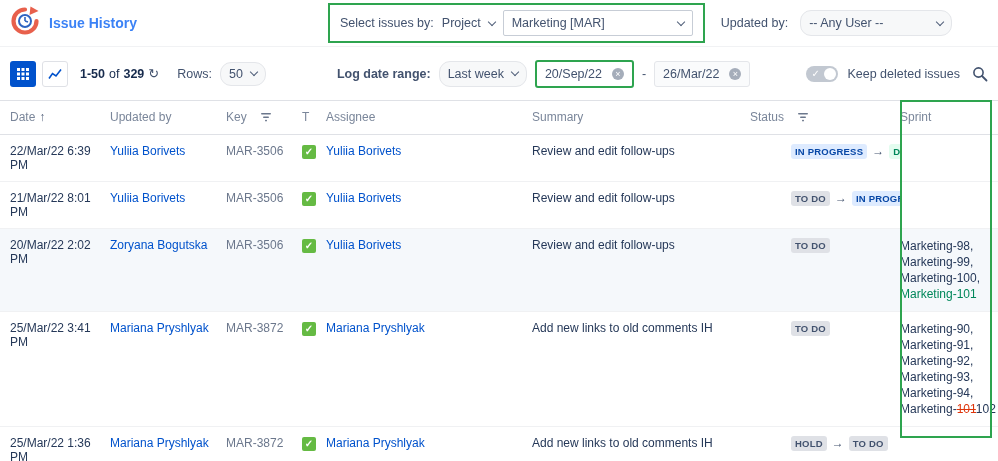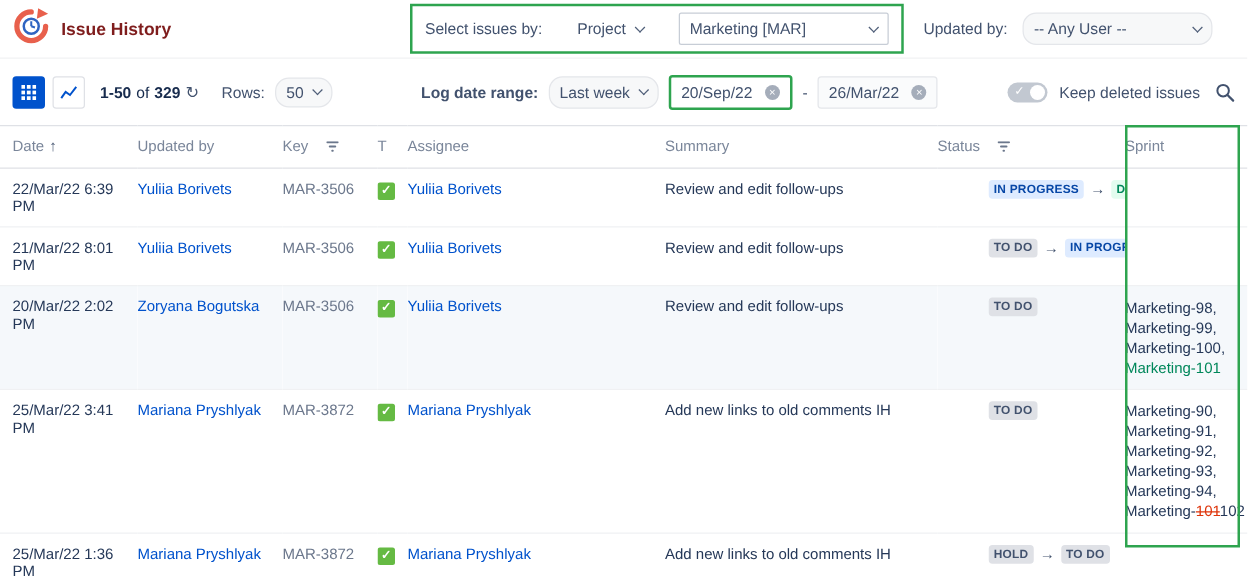--- a/index.html
+++ b/index.html
@@ -5,28 +5,28 @@
   * { margin:0; padding:0; box-sizing:border-box; }
   :root { --annotation:#2EA44F; --link:#0052CC; }
   body { background:#fff; }
   .app { width:998px; height:461px; position:relative; overflow:hidden;
          font-family:"Liberation Sans", sans-serif; background:#fff; color:#172B4D; }
 
   
   .topbar { height:47px; display:flex; align-items:center; padding:0 10px;
             border-bottom:1px solid #F1F2F4; }
   .brand { display:flex; align-items:center; gap:9px; flex:0 0 318px; }
-  .app-title { font-size:14px; font-weight:700; color:#7f1d1d; }
+  .app-title { font-size:14px; font-weight:700; color:#3b82f6; }
   .lbl { font-size:12.5px; color:#42526E; white-space:nowrap; }
-  .select-group { display:flex; align-items:center; gap:28px;
+  .select-group { display:flex; align-items:center; gap:8px;
                   border:2px solid var(--annotation); padding:5px 10px; }
   .dd { display:flex; align-items:center; gap:8px; font-size:12.5px; color:#42526E;
         cursor:pointer; white-space:nowrap; }
   .dd.boxed { border:1px solid #C7CDD6; border-radius:2px; padding:5px 8px;
-              width:168px; justify-content:space-between; background:#fff; }
+              width:190px; justify-content:space-between; background:#fff; }
   .dd.filled { background:#F7F8F9; border:1px solid #E4E6EA; border-radius:11px; padding:5px 8px; }
   .updated-group { display:flex; align-items:center; gap:12px; margin-left:16px; }
   .updated-group .dd { width:152px; justify-content:space-between; }
   .chev { width:6px; height:6px; border-right:1.6px solid #505F79; border-bottom:1.6px solid #505F79;
           transform:rotate(45deg); margin-top:-3px; flex:0 0 auto; }
 
   
   .toolbar { height:53px; display:flex; align-items:center; padding:0 10px; gap:8px; }
   .icon-btn { width:26px; height:26px; border-radius:3px; display:flex; align-items:center;
               justify-content:center; border:none; cursor:pointer; padding:0; }

